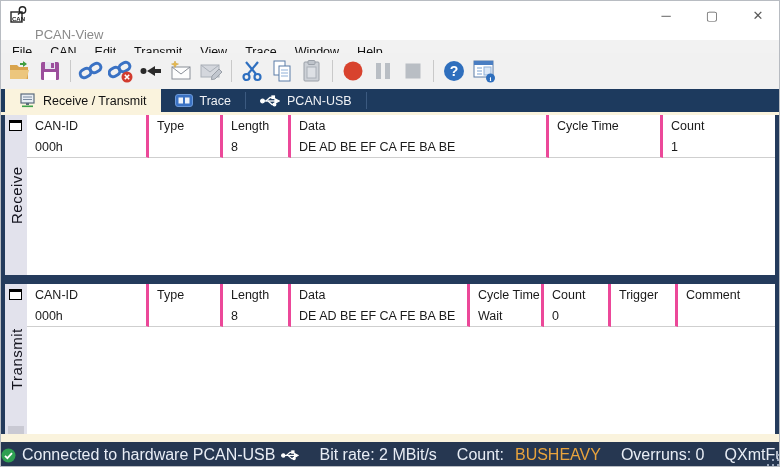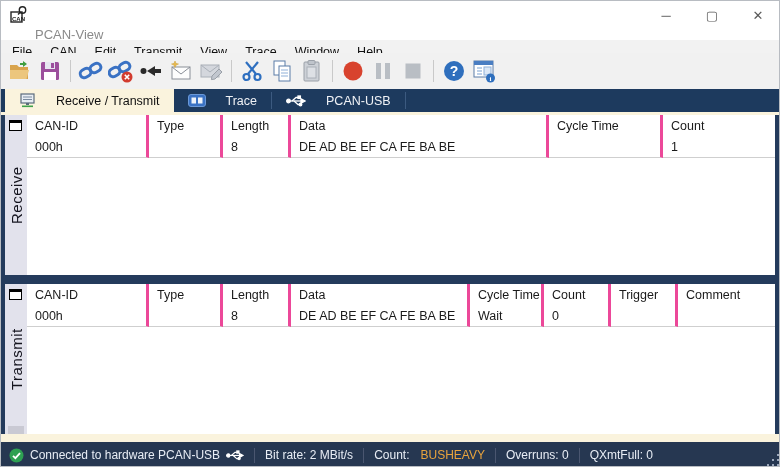--- a/index.html
+++ b/index.html
@@ -21,21 +21,21 @@
     display:flex; align-items:center; padding-left:2px; }
   .menu-item { padding:4px 9px; font-size:12.5px; color:#111; }
   
   .toolbar { position:absolute; left:0; top:52px; width:780px; height:36px; background:#f1f1f1;
     display:flex; align-items:center; padding-left:4px; }
   .tb-btn { width:28px; height:28px; display:flex; align-items:center; justify-content:center; margin:0 1px; }
   .tb-sep { width:1px; height:22px; background:#c9c9c9; margin:0 5px; }
   
   .tabbar { position:absolute; left:0; top:88px; width:780px; height:23px; background:#1d3a5e;
     display:flex; align-items:stretch; padding-left:4px; }
-  .tab { display:flex; align-items:center; gap:20px; padding:0 14px; color:#f0f2f6; font-size:12.5px; }
+  .tab { display:flex; align-items:center; gap:7px; padding:0 14px; color:#f0f2f6; font-size:12.5px; }
   .tab.active { background:#faf3dd; color:#111; }
   .tab-sep { width:1px; background:#3c5a80; margin:3px 0; }
   .page-top { position:absolute; left:0; top:111px; width:780px; height:3px; background:#faf3dd; }
   
   .content { position:absolute; left:0; top:114px; width:780px; height:319px; background:#243b5c; }
   .panel { position:absolute; left:4px; width:770px; background:#ffffff; display:flex; }
   .panel-receive { top:0; height:160px; }
   .panel-transmit { top:169px; height:150px; }
   .side-strip { width:22px; background:#e2e2ec; position:relative; flex:none; }
   .strip-icon { position:absolute; left:4px; top:5px; width:13px; height:11px; background:#fff;
@@ -52,21 +52,21 @@
   .g-cell:last-child { border-right:none; }
   .g-head .g-cell { height:22px; padding-top:4px; }
   .g-data .g-cell { border-bottom:1px solid #cfcfcf; }
   
   .rc0{width:122px}.rc1{width:74px}.rc2{width:68px}.rc3{width:258px}.rc4{width:114px}.rc5{flex:1}
   
   .tc0{width:122px}.tc1{width:74px}.tc2{width:68px}.tc3{width:179px}.tc4{width:74px}.tc5{width:67px}.tc6{width:67px}.tc7{flex:1}
   .cream-strip { position:absolute; left:0; top:433px; width:780px; height:8px; background:#faf3dd; }
   
   .statusbar { position:absolute; left:0; top:441px; width:780px; height:26px; background:#263751;
-    color:#e8edf5; display:flex; align-items:center; font-size:12px; padding-left:8px; }
+    color:#e8edf5; display:flex; align-items:center; font-size:16px; }
   .sb-sep { width:1px; height:15px; background:#4a5670; margin:0 10px; }
   .sb-item { display:flex; align-items:center; gap:6px; white-space:nowrap; }
   .sb-warn { color:#e8a33d; margin-left:5px; }
   .grip { position:absolute; right:2px; bottom:2px; width:12px; height:12px; }
   .grip i { position:absolute; width:2px; height:2px; background:#9aa6ba; }
   .grip i:nth-child(1){right:0;bottom:0}.grip i:nth-child(2){right:5px;bottom:0}
   .grip i:nth-child(3){right:10px;bottom:0}.grip i:nth-child(4){right:0;bottom:5px}
   .grip i:nth-child(5){right:5px;bottom:5px}.grip i:nth-child(6){right:0;bottom:10px}
   svg { display:block; }
 </style>

